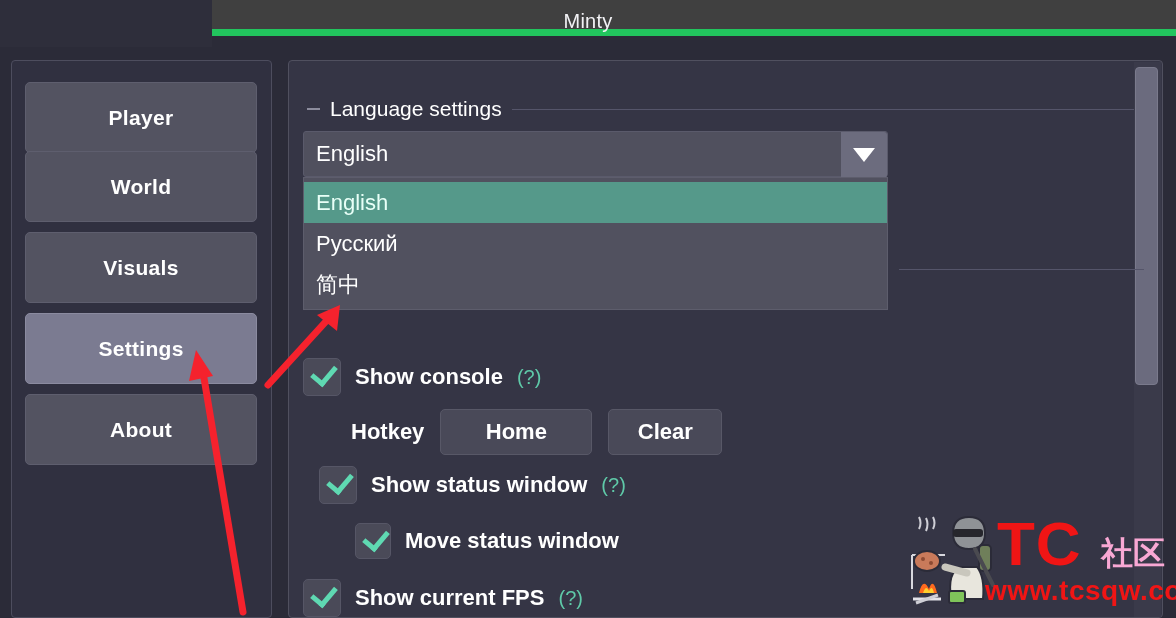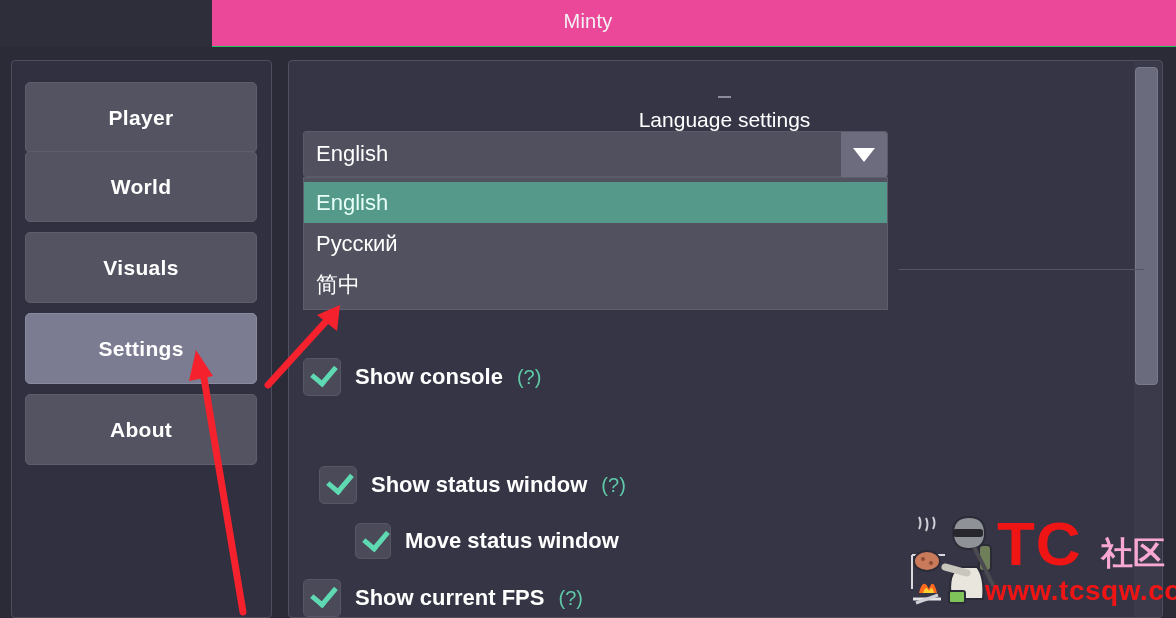--- a/index.html
+++ b/index.html
@@ -18,23 +18,23 @@
     width: 1176px;
     height: 618px;
     background: #2b2b38;
     overflow: hidden;
   }
 
   
   .titlebar {
     position: absolute;
     left: 0; top: 0;
-    width: 1176px; height: 47px;
-    background: #ec4899;
-    border-bottom: 1px solid #22c55e;
+    width: 1176px; height: 36px;
+    background: #404040;
+    border-bottom: 7px solid #22c55e;
   }
   .titlebar-left-shade {
     position: absolute;
     left: 0; top: 0;
     width: 212px; height: 47px;
     background: #2e2e3b;
   }
   .titlebar-title {
     position: absolute;
     left: 0; top: 10px;
@@ -100,21 +100,20 @@
     overflow: hidden;
   }
 
   .section-header {
     position: absolute;
     left: 18px; top: 35px;
     width: 835px; height: 26px;
     display: flex;
     align-items: center;
     gap: 10px;
-    flex-direction: column;
   }
   .collapse-dash {
     width: 13px; height: 2px;
     background: #8c8c9d;
     flex: 0 0 auto;
     cursor: pointer;
   }
   .section-title {
     color: #ffffff;
     font-size: 21px;
@@ -400,20 +399,25 @@
         </div>
       </div>
 
 
       <div class="opt-row row-console">
         <span class="chk"></span>
         <span class="opt-label">Show console</span>
         <span class="help-mark">(?)</span>
       </div>
 
+      <div class="hotkey-row">
+        <span class="hotkey-label">Hotkey</span>
+        <span class="hk-btn wide">Home</span>
+        <span class="hk-btn narrow">Clear</span>
+      </div>
 
       <div class="opt-row row-status">
         <span class="chk"></span>
         <span class="opt-label">Show status window</span>
         <span class="help-mark">(?)</span>
       </div>
 
       <div class="opt-row row-move">
         <span class="chk small"></span>
         <span class="opt-label">Move status window</span>

